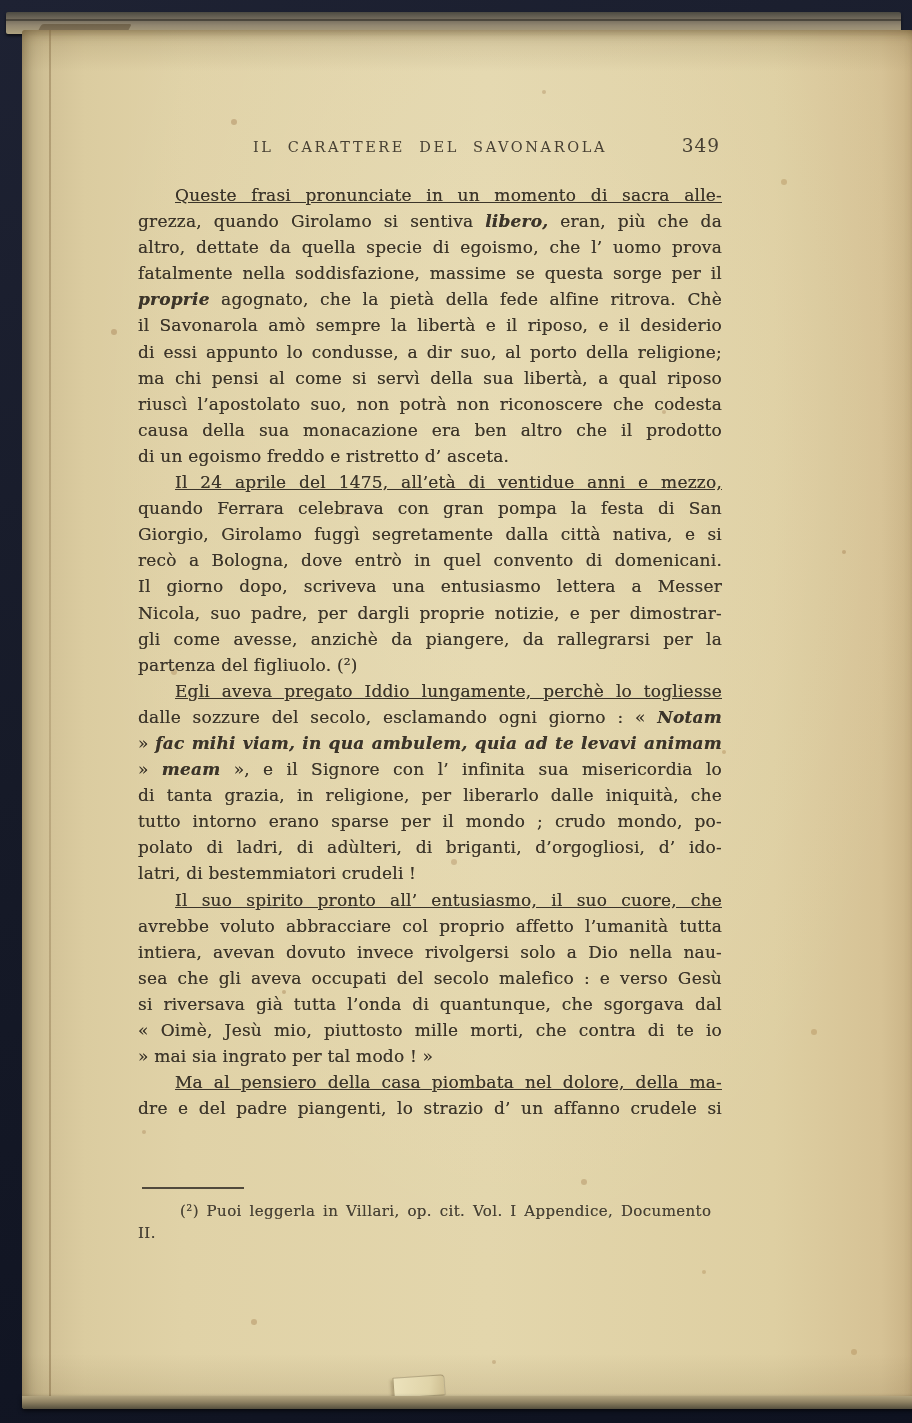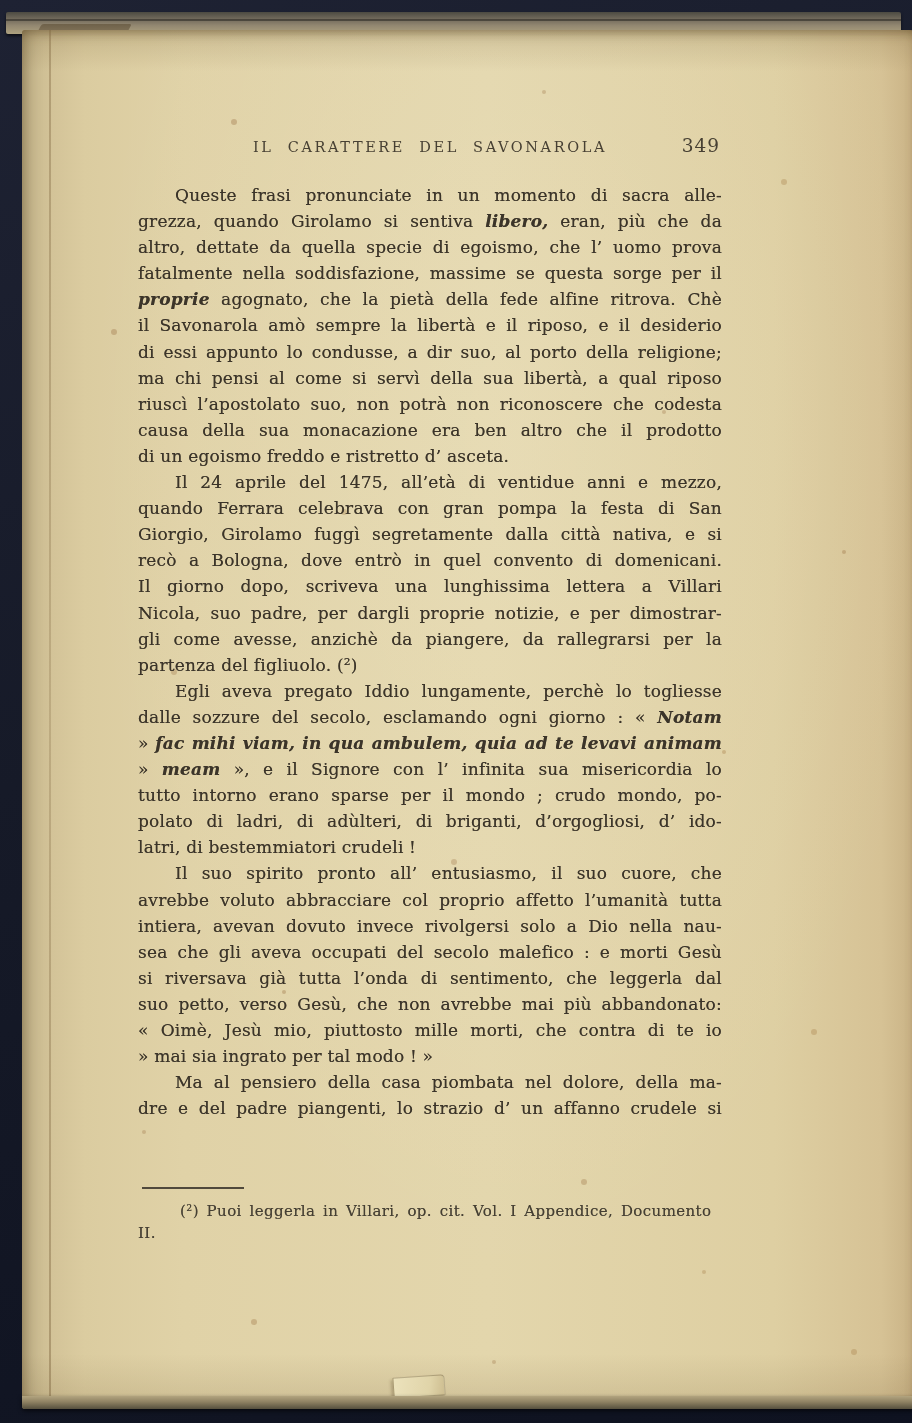--- a/index.html
+++ b/index.html
@@ -65,21 +65,21 @@
     font-size:14.5px;letter-spacing:2.6px;word-spacing:7px;
   }
   .page-number{position:absolute;right:2px;top:1px;font-size:18.5px;letter-spacing:1px;margin-left:25px;}
   .text-block{
     position:absolute;top:152px;left:116px;width:584px;
     font-size:17px;line-height:26.1px;letter-spacing:.2px;
     text-shadow:0 0 .45px rgba(59,52,41,.65);
   }
   .line{text-align:justify;text-align-last:justify;white-space:normal;}
   .line.end{text-align-last:left;}
-  .line.indent{text-indent:37px;}
+  .line.indent{text-indent:37px;text-decoration:underline;}
   .it{font-style:italic;font-weight:bold;}
   .footnote-rule{position:absolute;left:120px;top:1157px;width:102px;height:2px;background:#50493c;}
   .footnote{
     position:absolute;left:116px;top:1170px;width:584px;
     font-size:15px;line-height:22px;letter-spacing:.4px;word-spacing:2.5px;
     text-indent:42px;color:#453f33;
     text-shadow:0 0 .4px rgba(69,63,51,.6);
   }
   .dog-ear{
     position:absolute;left:371px;top:1346px;width:50px;height:19px;
@@ -121,37 +121,37 @@
         <div class="line"><span>il Savonarola amò sempre la libertà e il riposo, e il desiderio</span></div>
         <div class="line"><span>di essi appunto lo condusse, a dir suo, al porto della religione;</span></div>
         <div class="line"><span>ma chi pensi al come si servì della sua libertà, a qual riposo</span></div>
         <div class="line"><span>riuscì l’apostolato suo, non potrà non riconoscere che codesta</span></div>
         <div class="line"><span>causa della sua monacazione era ben altro che il prodotto</span></div>
         <div class="line end"><span>di un egoismo freddo e ristretto d’ asceta.</span></div>
         <div class="line indent"><span>Il 24 aprile del 1475, all’età di ventidue anni e mezzo,</span></div>
         <div class="line"><span>quando Ferrara celebrava con gran pompa la festa di San</span></div>
         <div class="line"><span>Giorgio, Girolamo fuggì segretamente dalla città nativa, e si</span></div>
         <div class="line"><span>recò a Bologna, dove entrò in quel convento di domenicani.</span></div>
-        <div class="line"><span>Il giorno dopo, scriveva una lunghissima lettera a Villari</span></div>
+        <div class="line"><span>Il giorno dopo, scriveva una entusiasmo lettera a Messer</span></div>
         <div class="line"><span>Nicola, suo padre, per dargli proprie notizie, e per dimostrar-</span></div>
         <div class="line"><span>gli come avesse, anzichè da piangere, da rallegrarsi per la</span></div>
         <div class="line end"><span>partenza del figliuolo. (²)</span></div>
         <div class="line indent"><span>Egli aveva pregato Iddio lungamente, perchè lo togliesse</span></div>
         <div class="line"><span>dalle sozzure del secolo, esclamando ogni giorno : « </span><span class="it">Notam</span></div>
         <div class="line"><span>» </span><span class="it">fac mihi viam, in qua ambulem, quia ad te levavi animam</span></div>
         <div class="line"><span>» </span><span class="it">meam</span><span> », e il Signore con l’ infinita sua misericordia lo</span></div>
+        <div class="line"><span>di tanta grazia, in religione, per liberarlo dalle iniquità, che</span></div>
         <div class="line"><span>tutto intorno erano sparse per il mondo ; crudo mondo, po-</span></div>
         <div class="line"><span>polato di ladri, di adùlteri, di briganti, d’orgogliosi, d’ ido-</span></div>
         <div class="line end"><span>latri, di bestemmiatori crudeli !</span></div>
         <div class="line indent"><span>Il suo spirito pronto all’ entusiasmo, il suo cuore, che</span></div>
         <div class="line"><span>avrebbe voluto abbracciare col proprio affetto l’umanità tutta</span></div>
         <div class="line"><span>intiera, avevan dovuto invece rivolgersi solo a Dio nella nau-</span></div>
-        <div class="line"><span>sea che gli aveva occupati del secolo malefico : e morti Gesù</span></div>
-        <div class="line"><span>si riversava già tutta l’onda di sentimento, che leggerla dal</span></div>
-        <div class="line"><span>suo petto, verso Gesù, che non avrebbe mai più abbandonato:</span></div>
+        <div class="line"><span>sea che gli aveva occupati del secolo malefico : e verso Gesù</span></div>
+        <div class="line"><span>si riversava già tutta l’onda di quantunque, che sgorgava dal</span></div>
         <div class="line"><span>« Oimè, Jesù mio, piuttosto mille morti, che contra di te io</span></div>
         <div class="line end"><span>» mai sia ingrato per tal modo ! »</span></div>
         <div class="line indent"><span>Ma al pensiero della casa piombata nel dolore, della ma-</span></div>
         <div class="line"><span>dre e del padre piangenti, lo strazio d’ un affanno crudele si</span></div>
       </div>
 
     <div class="footnote-rule"></div>
     <div class="footnote">(²) Puoi leggerla in Villari, op. cit. Vol. I Appendice, Documento II.</div>
 
     <div class="dog-ear"></div>

